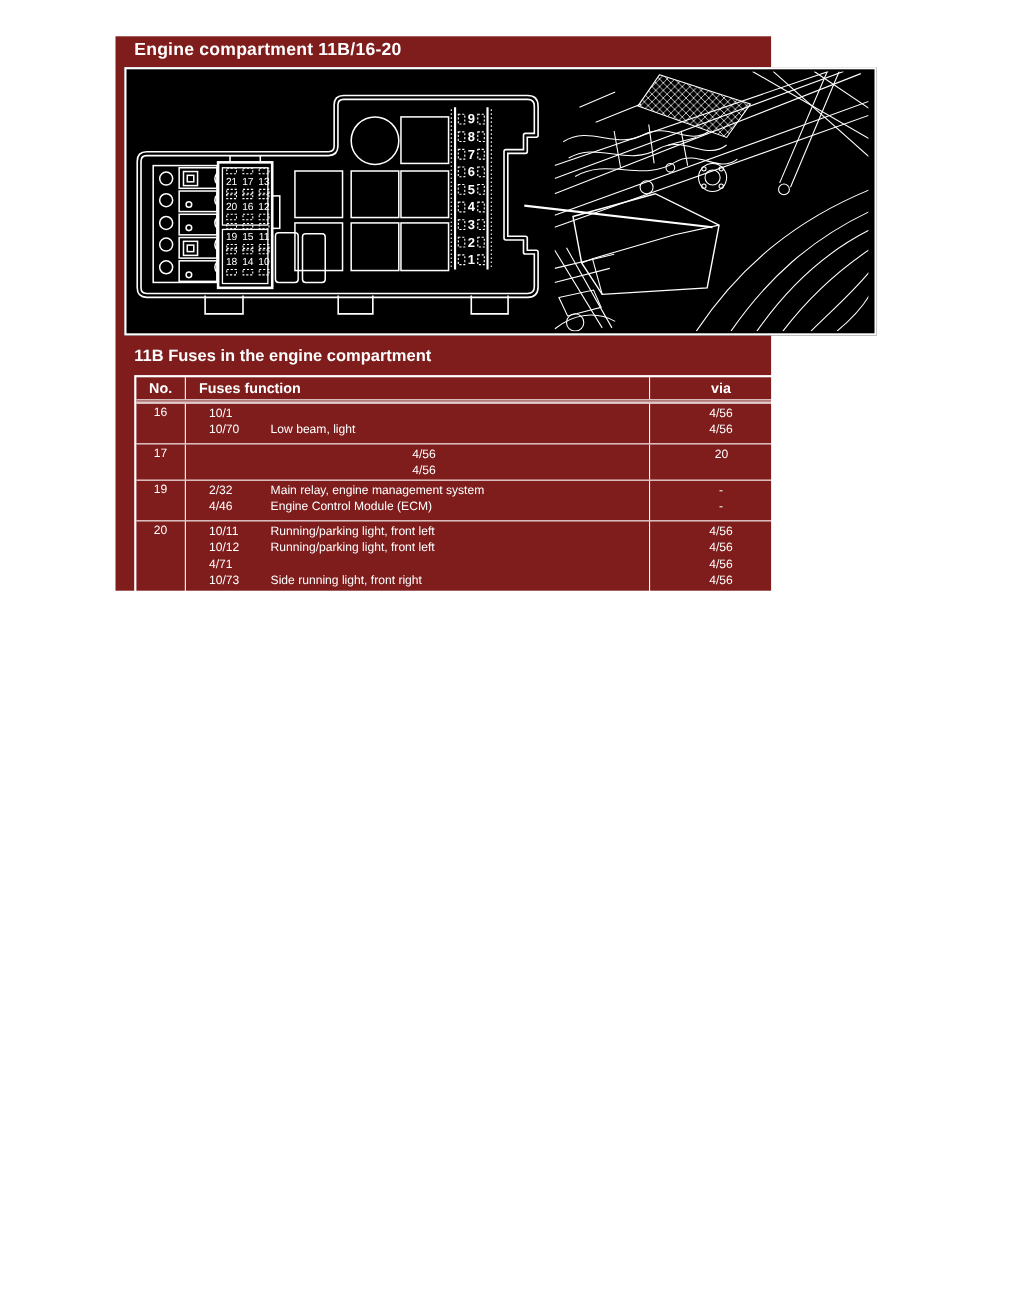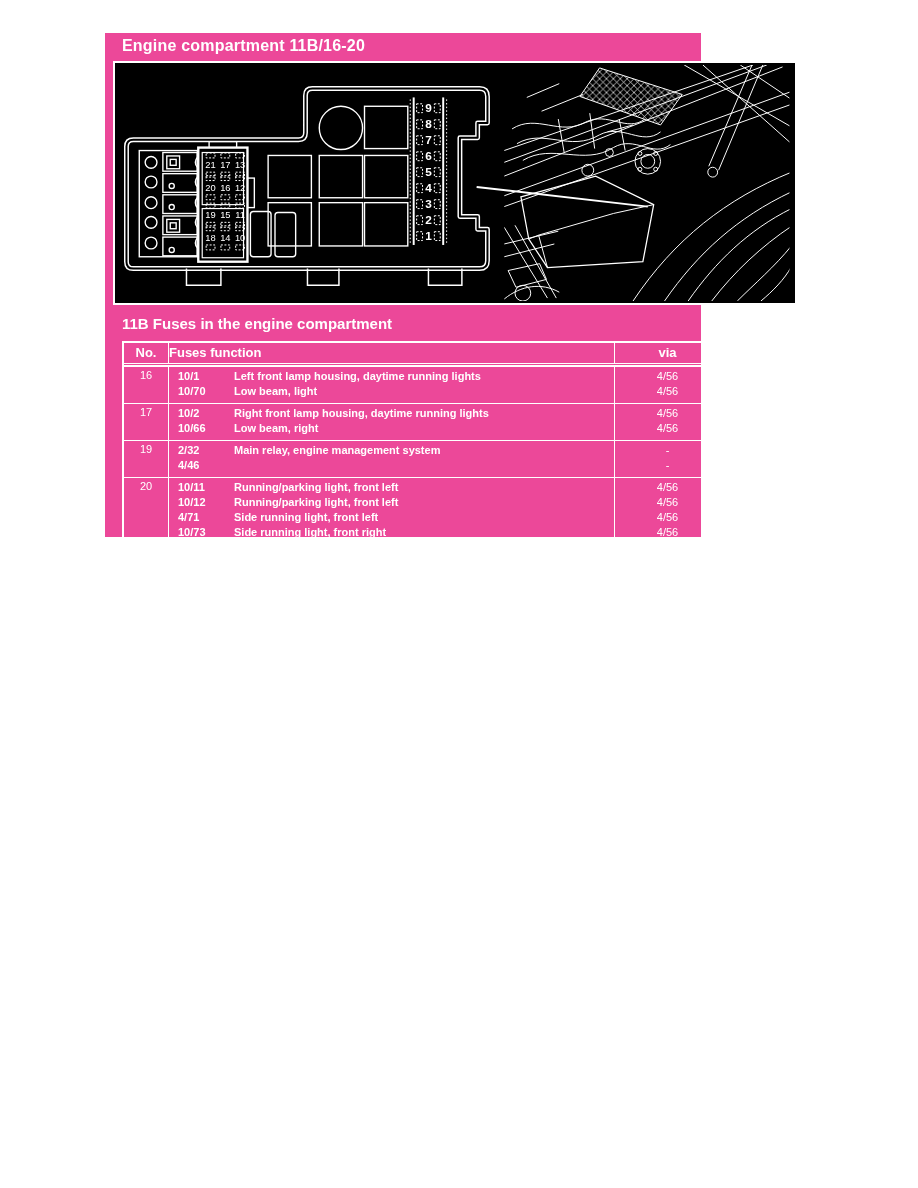--- a/index.html
+++ b/index.html
@@ -6,21 +6,21 @@
   body{
     width:918px;height:1188px;
     background:#ffffff;
     font-family:"Liberation Sans", sans-serif;
     position:relative;
     overflow:hidden;
   }
   .panel{
     position:absolute;left:105px;top:33px;
     width:596px;height:504px;
-    background:#ec4899;color:#fff;
+    background:#7f1d1d;color:#fff;
   }
   .title{
     position:absolute;left:17px;top:4px;
     font-size:16px;font-weight:bold;letter-spacing:0.2px;
   }
   .diagram-box{
     position:absolute;left:8px;top:28px;
     width:684px;height:244px;
     border:2px solid #fff;box-sizing:border-box;
     background:#000;
@@ -33,32 +33,33 @@
   .ftable{
     position:absolute;left:17px;top:308px;
     width:665px;
     border:2px solid #fff;box-sizing:border-box;
     font-size:11px;
   }
   .frow{
     display:grid;
     grid-template-columns:45px 1fr 106px 64px;
     border-top:1px solid #fff;
+    gap:12px;
   }
   .frow.header{
     border-top:none;
     border-bottom:3px double #fff;
     font-size:13px;font-weight:bold;
   }
   .frow.header > div{padding:2px 0 3px 0;}
   .c-no{border-right:1px solid #fff;text-align:center;padding-top:2px;}
   .c-fn{border-right:1px solid #fff;padding:2px 0 4px 9px;}
   .c-via{border-right:1px solid #fff;text-align:center;padding-top:2px;}
   .c-a{text-align:center;padding-top:2px;}
-  .entry{display:grid;grid-template-columns:56px 1fr;line-height:15px;font-weight:bold;}
+  .entry{display:grid;grid-template-columns:56px 1fr;line-height:15px;}
   .via-line{line-height:15px;}
   .num-line{line-height:15px;}
   svg text{fill:#fff;font-family:"Liberation Sans", sans-serif;}
 </style>
 </head>
 <body>
 
 <div class="panel">
 
   <div class="title">Engine compartment 11B/16-20</div>
@@ -271,66 +272,56 @@
       <div class="c-fn">Fuses function</div>
       <div class="c-via">via</div>
       <div class="c-a">A</div>
     </div>
 
     <div class="frow">
       <div class="c-no">16</div>
       <div class="c-fn">
         <div class="entry">
           <span>10/1</span>
-          <span>Left front lamp housing, daytime running lights</span>
         </div>
         <div class="entry">
           <span>10/70</span>
           <span>Low beam, light</span>
         </div>
       </div>
       <div class="c-via">
         <div class="via-line">4/56</div>
         <div class="via-line">4/56</div>
       </div>
       <div class="c-a">
         <div class="num-line">20</div>
       </div>
     </div>
 
     <div class="frow">
       <div class="c-no">17</div>
-      <div class="c-fn">
-        <div class="entry">
-          <span>10/2</span>
-          <span>Right front lamp housing, daytime running lights</span>
-        </div>
-        <div class="entry">
-          <span>10/66</span>
-          <span>Low beam, right</span>
-        </div>
-      </div>
       <div class="c-via">
         <div class="via-line">4/56</div>
         <div class="via-line">4/56</div>
       </div>
       <div class="c-a">
         <div class="num-line">20</div>
       </div>
     </div>
 
     <div class="frow">
       <div class="c-no">19</div>
       <div class="c-fn">
         <div class="entry">
           <span>2/32</span>
           <span>Main relay, engine management system</span>
         </div>
         <div class="entry">
           <span>4/46</span>
+          <span>Engine Control Module (ECM)</span>
         </div>
       </div>
       <div class="c-via">
         <div class="via-line">-</div>
         <div class="via-line">-</div>
       </div>
       <div class="c-a">
         <div class="num-line">5</div>
       </div>
     </div>
@@ -341,21 +332,20 @@
         <div class="entry">
           <span>10/11</span>
           <span>Running/parking light, front left</span>
         </div>
         <div class="entry">
           <span>10/12</span>
           <span>Running/parking light, front left</span>
         </div>
         <div class="entry">
           <span>4/71</span>
-          <span>Side running light, front left</span>
         </div>
         <div class="entry">
           <span>10/73</span>
           <span>Side running light, front right</span>
         </div>
       </div>
       <div class="c-via">
         <div class="via-line">4/56</div>
         <div class="via-line">4/56</div>
         <div class="via-line">4/56</div>

